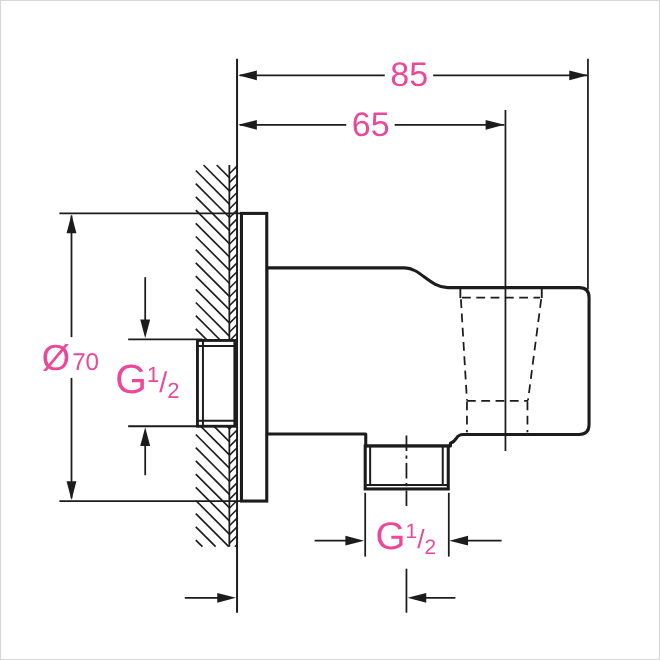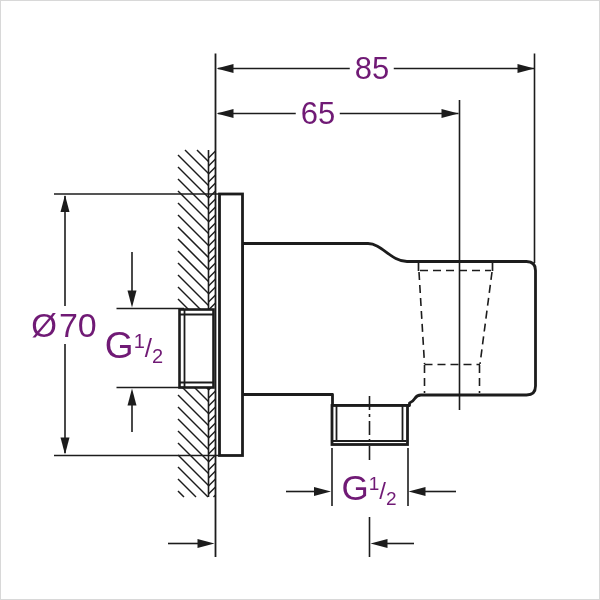--- a/index.html
+++ b/index.html
@@ -4,26 +4,26 @@
 <style>
   html,body{margin:0;padding:0;background:#fff;}
   #canvas{
     position:relative;width:600px;height:600px;background:#ffffff;
     box-shadow:inset 0 0 0 1px #d8d8d8;
     font-family:"Liberation Sans", sans-serif;overflow:hidden;
   }
   #linework{position:absolute;left:0;top:0;}
   .lbl{
     position:absolute;transform:translate(-50%,-50%);
-    color:#701a75;line-height:1;white-space:nowrap;
+    color:#ec4899;line-height:1;white-space:nowrap;
     font-family:"Liberation Sans", sans-serif;
   }
   .lbl.bg{background:#ffffff;padding:2px 5px;}
   .dim-num{font-size:31px;}
-  .dim-num-lg{font-size:34px;}
+  .dim-num-lg{font-size:22px;}
   .dia-sym{font-size:33px;letter-spacing:2px;}
   .gfrac .g{font-size:37px;}
   .gfrac .frac-top{font-size:20px;vertical-align:10px;}
   .gfrac .frac-slash{font-size:26px;vertical-align:1px;}
   .gfrac .frac-bot{font-size:20px;vertical-align:-5px;}
   .gfrac-sm .g{font-size:35px;}
   .gfrac-sm .frac-top{font-size:19px;vertical-align:10px;}
   .gfrac-sm .frac-slash{font-size:24px;vertical-align:1px;}
   .gfrac-sm .frac-bot{font-size:19px;vertical-align:-5px;}
 </style>
@@ -194,21 +194,21 @@
     <g stroke="#1c1c1c" fill="#1c1c1c">
       <line x1="168" y1="543.5" x2="199" y2="543.5" stroke-width="1.6"></line>
       <path d="M214.5 543.5 L197.5 539 L197.5 548 Z" stroke="none"></path>
       <line x1="386" y1="543.5" x2="414" y2="543.5" stroke-width="1.6"></line>
       <path d="M370.5 543.5 L387.5 539 L387.5 548 Z" stroke="none"></path>
     </g>
   </svg>
 
   <div class="lbl bg dim-num" style="left:372px;top:68px;">85</div>
 
-  <div class="lbl bg dim-num" style="left:318px;top:113px;">65</div>
+  <div class="lbl bg dim-num" style="left:337px;top:113px;">65</div>
 
   <div class="lbl bg" style="left:64px;top:325px;">
     <span class="dia-sym">Ø</span><span class="dim-num-lg">70</span>
   </div>
 
   <div class="lbl gfrac" style="left:134px;top:346px;">
     <span class="g">G</span><span class="frac-top">1</span><span class="frac-slash">/</span><span class="frac-bot">2</span>
   </div>
 
   <div class="lbl gfrac-sm" style="left:369px;top:489px;">

